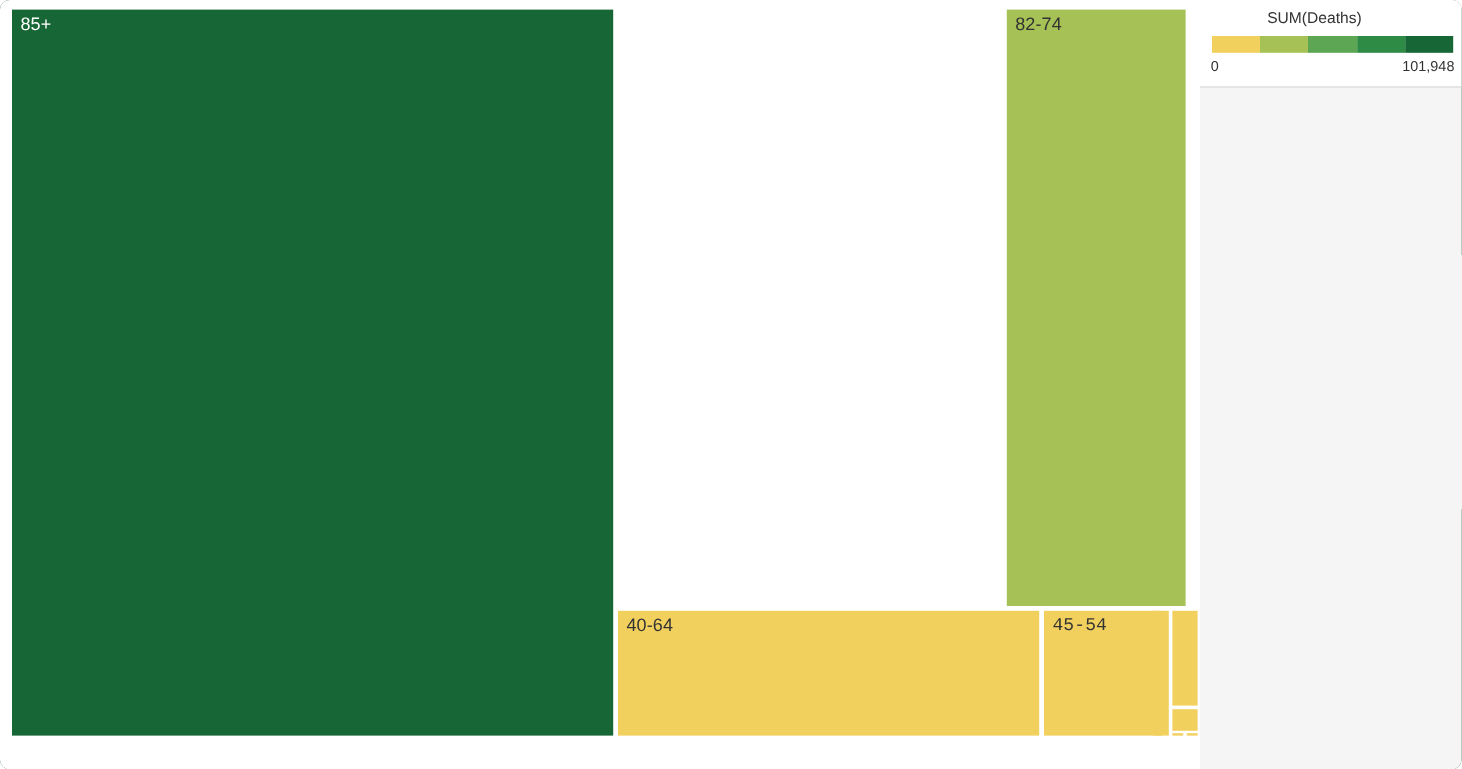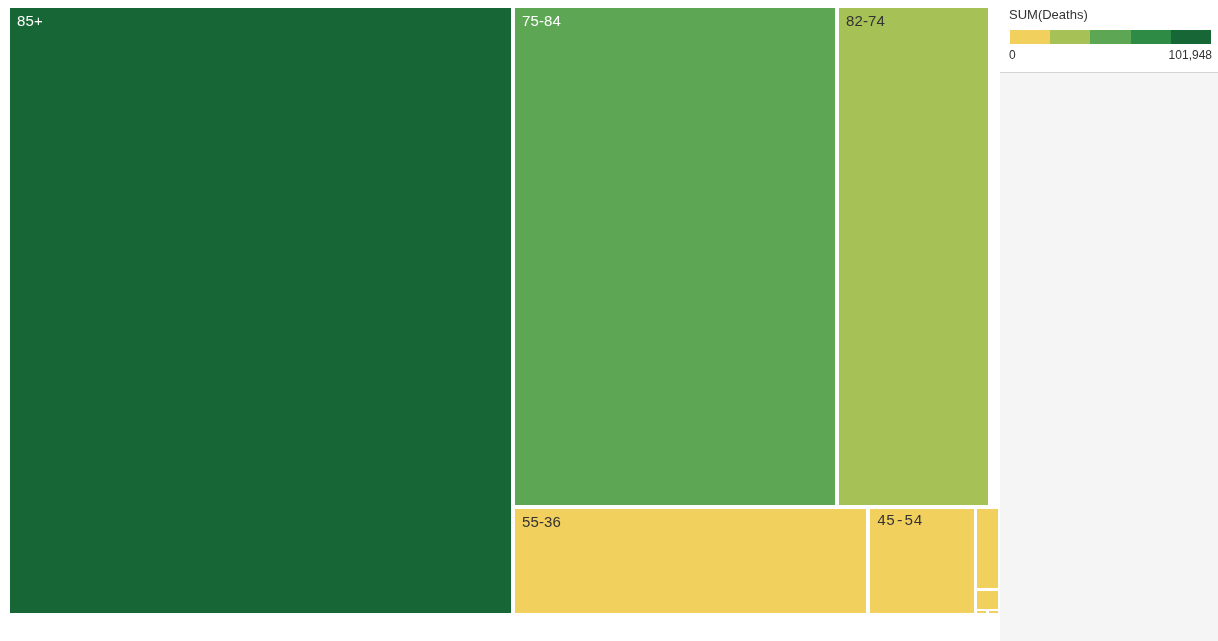--- a/index.html
+++ b/index.html
@@ -7,20 +7,21 @@
     padding: 0;
     background: #ffffff;
     font-family: "Liberation Sans", sans-serif;
   }
   #app {
     position: relative;
     width: 1218px;
     height: 641px;
     background: #14532d;
     overflow: hidden;
+    border-radius: 8px;
   }
 
   
   #viz {
     position: absolute;
     left: 0; top: 0;
     width: 1000px;
     height: 641px;
     background: #ffffff;
   }
@@ -67,20 +68,21 @@
     border-bottom: 1px solid #d4d4d4;
     box-sizing: border-box;
     padding: 7px 8px 8px 9px;
   }
   #legend-title {
     font-size: 13px;
     color: #333333;
     line-height: 16px;
     margin-bottom: 6px;
     white-space: nowrap;
+    margin-left: 47px;
   }
   #legend-ramp {
     display: flex;
     width: 201px;
     height: 14px;
     border: 1px solid #ffffff;
     box-sizing: content-box;
   }
   #legend-ramp .swatch {
     flex: 1 1 auto;
@@ -112,28 +114,25 @@
 </head>
 <body>
 
 <div id="app">
 
   <div id="viz">
     <div id="treemap">
         <div class="tile" style="left: 0px; top: 0px; width: 501px; height: 605px; background: rgb(23, 102, 53);">
           <span class="tile-label label-light">85+</span>
         </div>
-        <div class="tile" style="left: 505px; top: 0px; width: 320px; height: 497px; background: rgb(93, 167, 84);">
-          <span class="tile-label label-light">75-84</span>
-        </div>
         <div class="tile" style="left: 829px; top: 0px; width: 149px; height: 497px; background: rgb(166, 193, 85);">
           <span class="tile-label label-dark">82-74</span>
         </div>
         <div class="tile" style="left: 505px; top: 501px; width: 351px; height: 104px; background: rgb(242, 208, 94);">
-          <span class="tile-label label-dark">55-36</span>
+          <span class="tile-label label-dark">40-64</span>
         </div>
         <div class="tile" style="left: 860px; top: 501px; width: 98px; height: 104px; background: rgb(242, 208, 94); font-family: Liberation Mono, monospace;">
           <span class="tile-label label-dark">45-54</span>
         </div>
         <div class="tile" style="left: 951px; top: 501px; width: 13px; height: 104px; background: rgb(242, 208, 94);"></div>
         <div class="tile" style="left: 967px; top: 501px; width: 21px; height: 79px; background: rgb(242, 208, 94);"></div>
         <div class="tile" style="left: 967px; top: 583px; width: 21px; height: 18px; background: rgb(242, 208, 94);"></div>
         <div class="tile" style="left: 967px; top: 603px; width: 9px; height: 2px; background: rgb(242, 208, 94);"></div>
         <div class="tile" style="left: 979px; top: 603px; width: 9px; height: 2px; background: rgb(242, 208, 94);"></div>
       </div>

